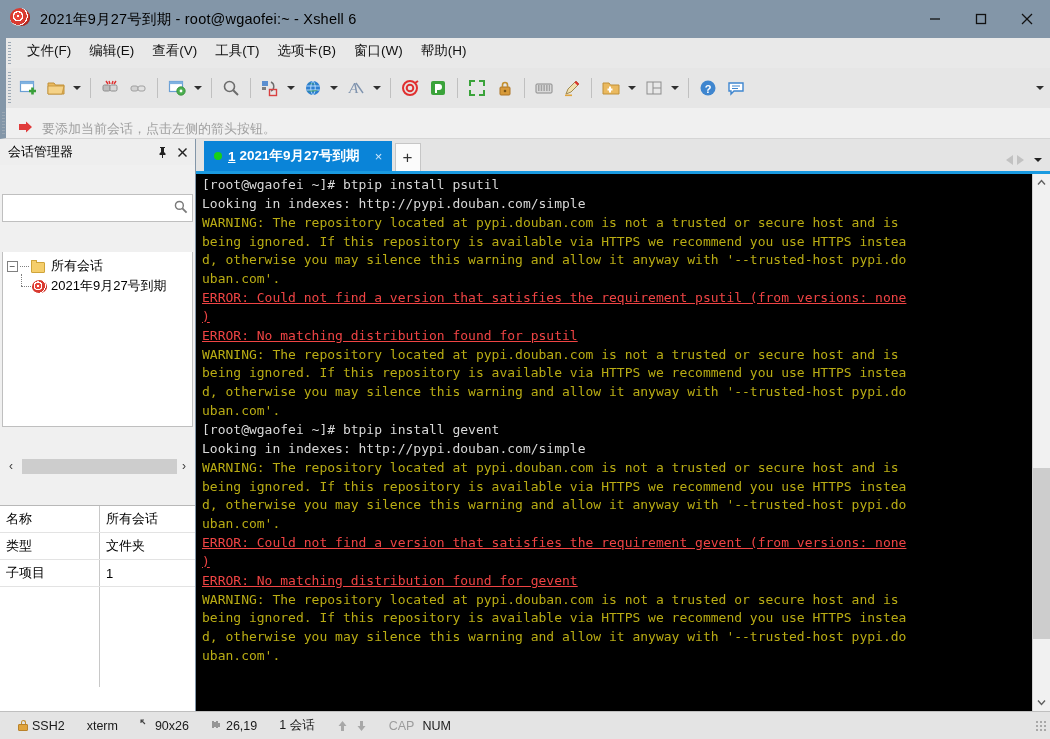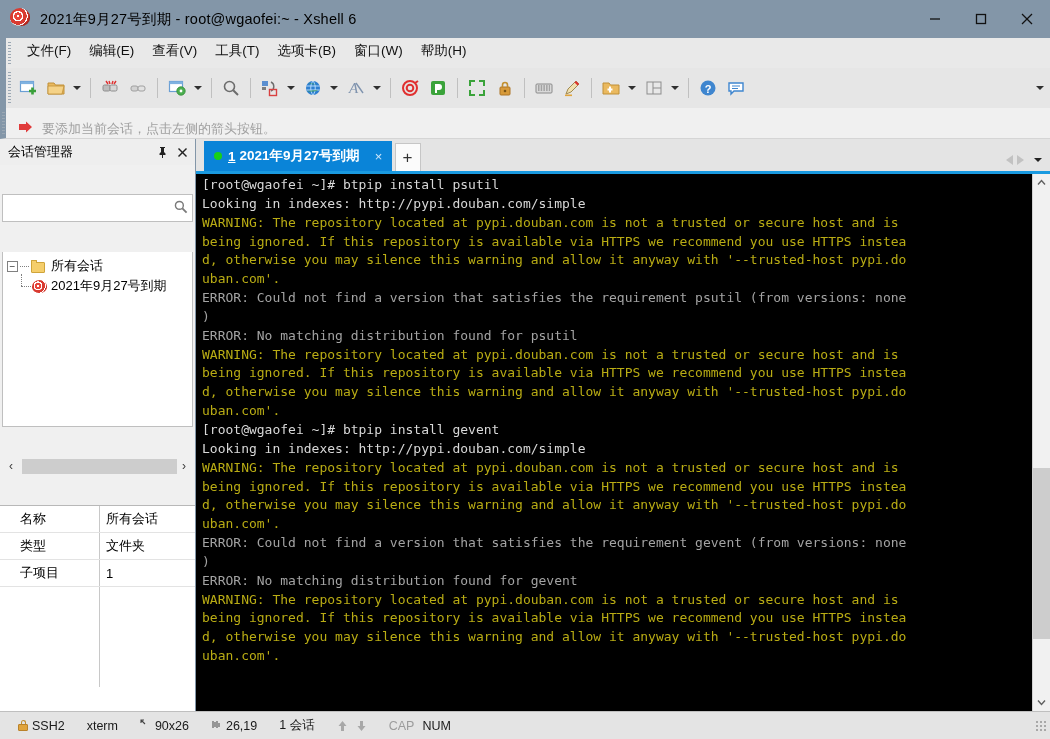--- a/index.html
+++ b/index.html
@@ -88,21 +88,21 @@
   .tline:before{content:"";position:absolute;left:2px;top:-2px;height:12px;border-left:1px dotted #808080;}
   .tline:after{content:"";position:absolute;left:2px;top:10px;width:10px;border-top:1px dotted #808080;}
   .snail-sm{width:15px;height:13px;flex:0 0 auto;margin-right:4px;border-radius:50% 50% 45% 45%;
       background:radial-gradient(circle at 40% 45%, #ffffff 0 10%, #e8453c 11% 28%, #ffffff 29% 38%, #d93b31 39% 60%, #ffffff 61% 68%, #cf3228 69% 100%);}
   .sb-hscroll{height:22px;flex:0 0 22px;display:flex;align-items:center;background:#f0f0f0;margin:0 2px;}
   .hs-arrow{width:18px;height:20px;display:flex;align-items:center;justify-content:center;color:#3a3a3a;font-size:12px;background:#f0f0f0;}
   .hs-track{flex:1;height:15px;background:#f0f0f0;position:relative;}
   .hs-thumb{position:absolute;left:2px;top:0;width:155px;height:15px;background:#cdcdcd;}
   .sb-props{flex:0 0 auto;height:205px;border-top:1px solid #b8b8b8;background:#fff;}
   .prow{display:flex;height:26px;border-bottom:1px solid #e3e3e3;font-size:13px;}
-  .prow .k{width:100px;flex:0 0 100px;padding-left:20px;display:flex;align-items:center;border-right:1px solid #c8c8c8;box-sizing:border-box;}
+  .prow .k{width:100px;flex:0 0 100px;padding-left:6px;display:flex;align-items:center;border-right:1px solid #c8c8c8;box-sizing:border-box;}
   .prow .v{flex:1;padding-left:6px;display:flex;align-items:center;}
   .pfill{height:100px;display:flex;}
   .pfill .k{width:100px;flex:0 0 100px;border-right:1px solid #c8c8c8;box-sizing:border-box;}
   .pfill .v{flex:1;}
 
   
   .termpane{flex:1 1 auto;display:flex;flex-direction:column;min-width:0;background:#f0f0f0;}
   .tabbar{height:32px;flex:0 0 32px;background:#e4e4e4;display:flex;align-items:flex-end;padding-left:8px;
           border-bottom:3px solid #1a9ae0;position:relative;}
   .tab{height:30px;background:#0a84d8;color:#fff;display:flex;align-items:center;padding:0 6px 0 10px;
@@ -116,21 +116,21 @@
   .tri-l{width:0;height:0;border-top:5px solid transparent;border-bottom:5px solid transparent;border-right:7px solid #c2c2c2;}
   .tri-r{width:0;height:0;border-top:5px solid transparent;border-bottom:5px solid transparent;border-left:7px solid #c2c2c2;}
   .tabnav .caret{border-top-color:#222;}
 
   .termwrap{flex:1 1 auto;display:flex;min-height:0;background:#000;}
   .term{flex:1 1 auto;background:#000;overflow:hidden;padding:2px 0 0 6px;min-width:0;
         font-family:"DejaVu Sans Mono","Liberation Mono",monospace;font-size:13px;line-height:18.85px;
         white-space:pre;letter-spacing:0px;}
   .l-white{color:#d8d8d8;}
   .l-warn{color:#b9ac14;}
-  .l-err{color:#a3a3a3;}
+  .l-err{color:#ef4444;text-decoration:underline;}
   .tscroll{width:17px;flex:0 0 17px;background:#f1f1f1;border-left:1px solid #d2d2d2;
            display:flex;flex-direction:column;position:relative;}
   .ts-btn{height:17px;display:flex;align-items:center;justify-content:center;color:#606060;font-size:9px;background:#f1f1f1;}
   .ts-track{flex:1;position:relative;background:#f1f1f1;}
   .ts-thumb{position:absolute;left:0;right:0;top:55%;height:34%;background:#cdcdcd;}
 
   
   .statusbar{height:27px;flex:0 0 27px;background:#e4e4e4;display:flex;align-items:center;
              border-top:1px solid #bfbfbf;font-size:12.5px;color:#1a1a1a;}
   .st-left{width:538px;flex:0 0 538px;height:19px;margin-left:4px;background:#e4e4e4;border:1px solid #c9c9c9;

